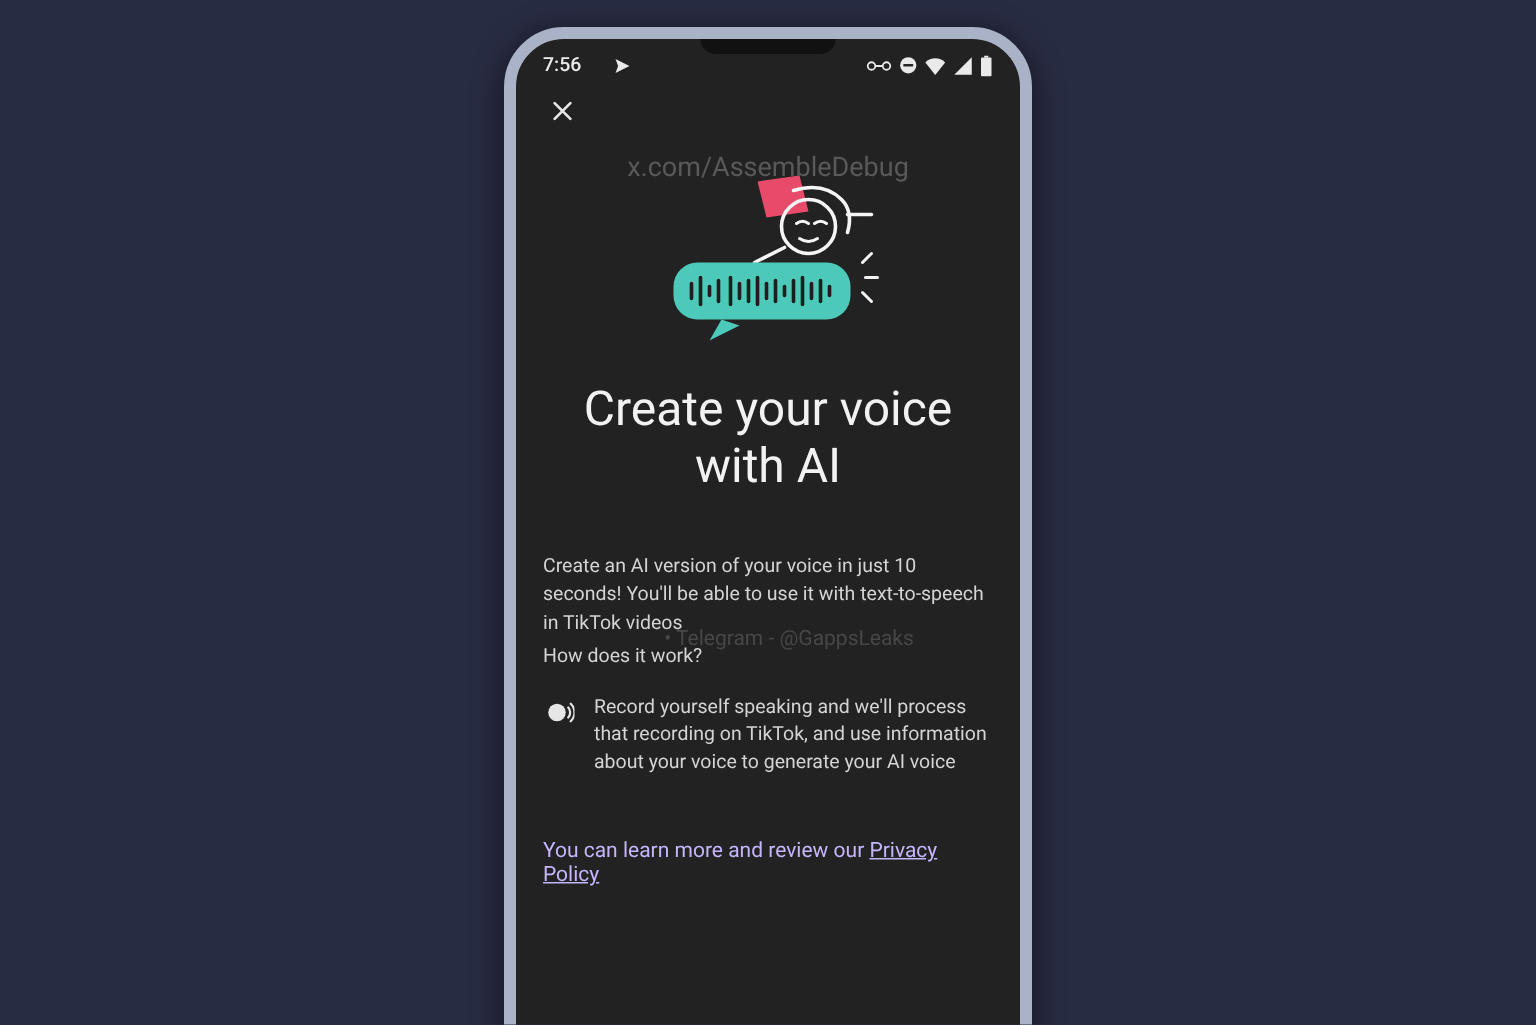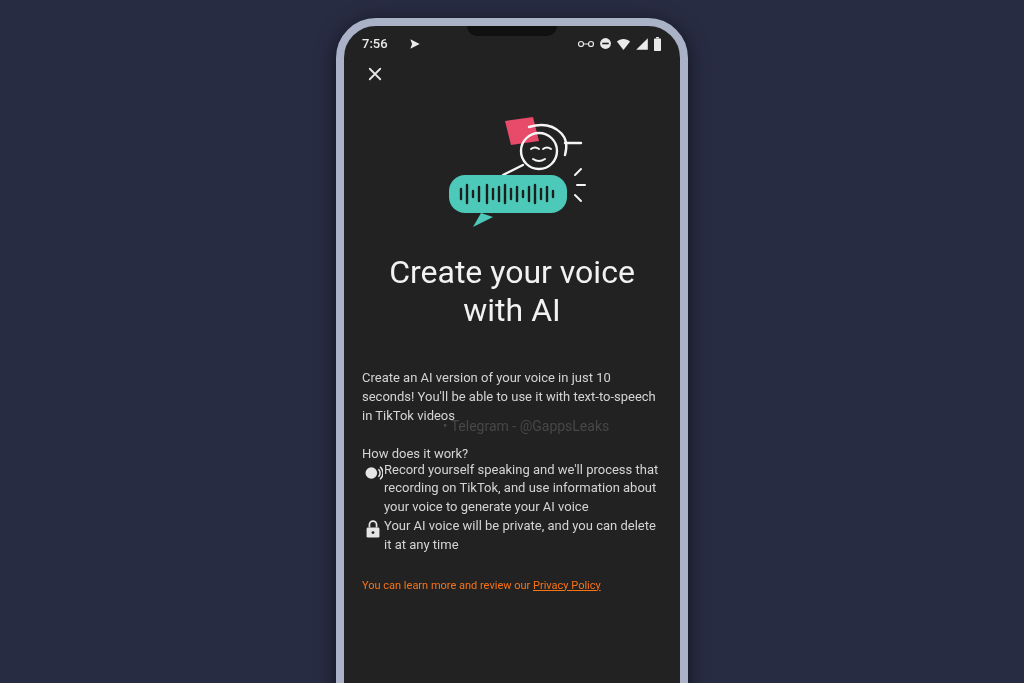--- a/index.html
+++ b/index.html
@@ -91,42 +91,43 @@
   .desc {
     font-size: 13px;
     line-height: 1.45;
     color: #d4d4d4;
     margin-top: 40px;
   }
 
   .subhead {
     font-size: 13px;
     color: #d4d4d4;
-    margin-top: 20px;
+    margin-top: 4px;
   }
 
   .bullet-row {
     display: flex;
-    gap: 0;
+    gap: 12px;
+    margin-top: 18px;
     font-size: 13px;
     line-height: 1.45;
     color: #d4d4d4;
   }
   .bullet-icon {
     flex: 0 0 22px;
     display: flex;
     justify-content: center;
     padding-top: 2px;
   }
   .bullet-text { flex: 1; }
 
   .footer-note {
-    font-size: 11px;
-    color: #f97316;
-    margin-top: 24px;
+    font-size: 14px;
+    color: #c4b5fd;
+    margin-top: 40px;
   }
   .footer-note .link { text-decoration: underline; cursor: pointer; }
 
   .watermark-mid {
     position: absolute;
     top: 360px;
     left: 0; right: 0;
     text-align: center;
     color: #474747;
     font-size: 14px;
@@ -187,20 +188,21 @@
   <div class="screen">
 
     <button class="close-btn">
       <span>
         <svg width="18" height="18" viewBox="0 0 24 24" stroke="#e6e6e6" stroke-width="2.4" fill="none" stroke-linecap="round">
             <path d="M5 5l14 14M19 5L5 19"></path>
           </svg>
       </span>
     </button>
 
+    <div class="watermark-top">x.com/AssembleDebug</div>
 
     
     <div class="hero-illustration">
       <svg width="170" height="120" viewBox="0 0 170 120">
 
         <path d="M78 6 l28 -4 6 24 -28 4 z" fill="#e84a6a"></path>
 
         <path d="M102 12 q20 -6 32 6 q8 8 4 22" fill="none" stroke="#f5f5f5" stroke-width="2.4" stroke-linecap="round"></path>
         <path d="M138 28 l16 0" fill="none" stroke="#f5f5f5" stroke-width="2.4" stroke-linecap="round"></path>
         <circle cx="112" cy="36" r="18" fill="none" stroke="#f5f5f5" stroke-width="2.4"></circle>
@@ -255,29 +257,19 @@
       <div class="bullet-icon">
         <svg width="20" height="20" viewBox="0 0 24 24" fill="#e6e6e6">
           <circle cx="10" cy="12" r="7"></circle>
           <path d="M19 8c2 2 2 6 0 8 M21 5c4 4 4 10 0 14" stroke="#e6e6e6" stroke-width="1.8" fill="none" stroke-linecap="round"></path>
         </svg>
       </div>
       <div class="bullet-text">Record yourself speaking and we'll process that recording on TikTok, and use information about your voice to generate your AI voice</div>
     </div>
 
     
-    <div class="bullet-row">
-      <div class="bullet-icon">
-        <svg width="18" height="20" viewBox="0 0 24 28" fill="#e6e6e6">
-          <rect x="3" y="12" width="18" height="14" rx="2"></rect>
-          <path d="M7 12 V8 a5 5 0 0 1 10 0 v4" fill="none" stroke="#e6e6e6" stroke-width="2.4"></path>
-          <circle cx="12" cy="19" r="2" fill="#222"></circle>
-        </svg>
-      </div>
-      <div class="bullet-text">Your AI voice will be private, and you can delete it at any time</div>
-    </div>
 
     <p class="footer-note">
       <span>You can learn more and review our </span><span class="link">Privacy Policy</span>
     </p>
 
   </div>
 </div>
 
 </body></html>

